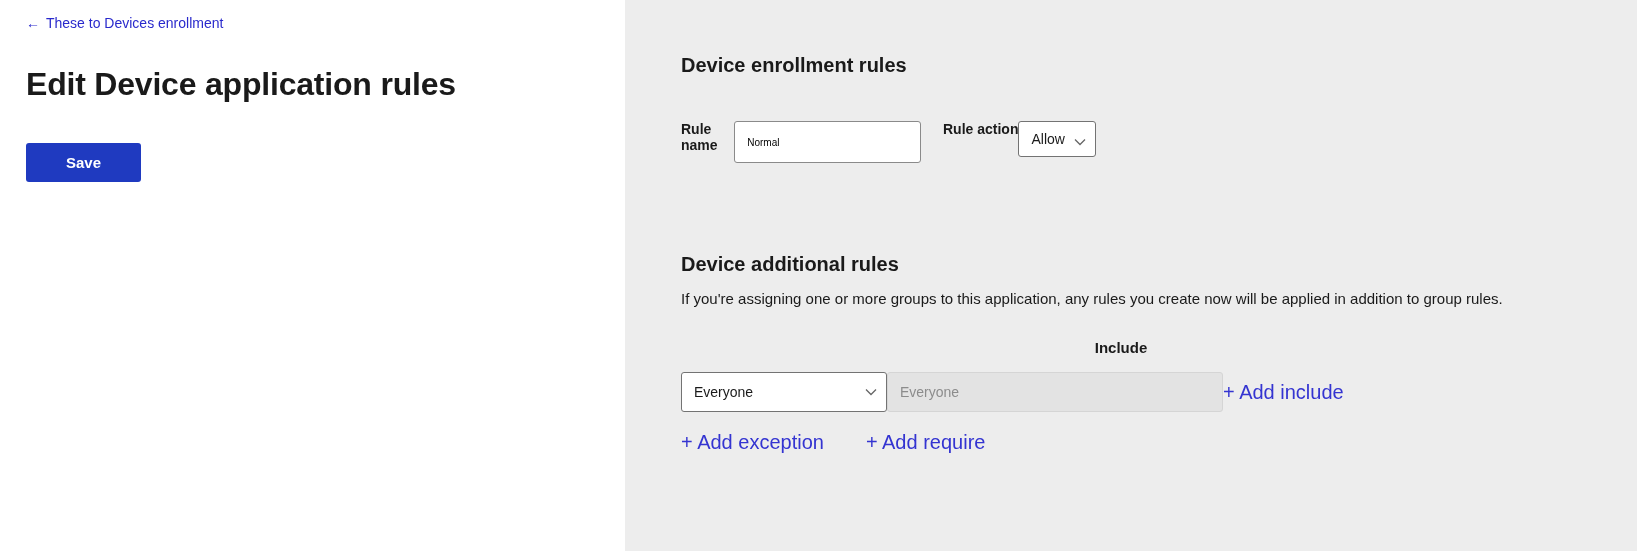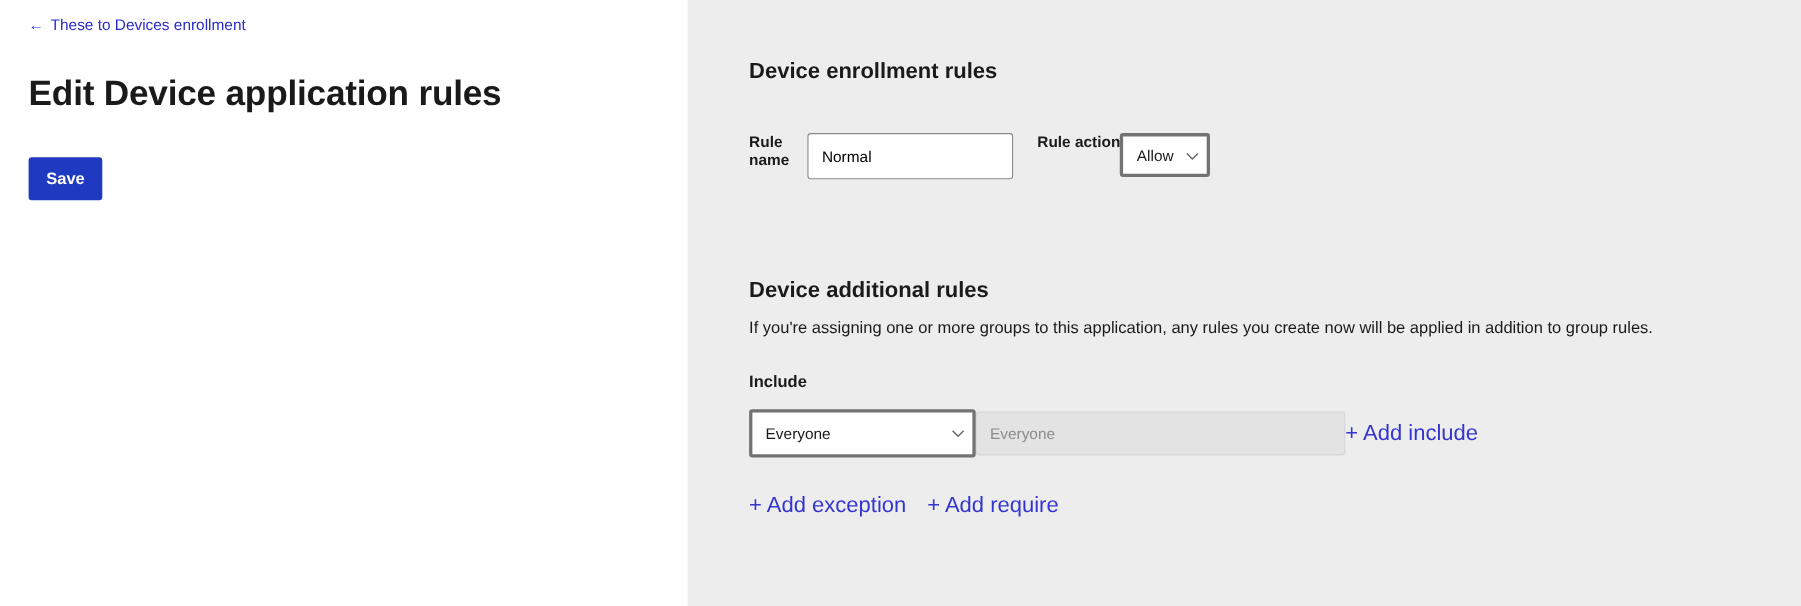--- a/index.html
+++ b/index.html
@@ -48,21 +48,21 @@
       line-height: 1.6;
       margin-top: 36px;
       color: #1a1a1a;
       max-width: 540px;
     }
     .save-btn {
       margin-top: 40px;
       background: #1f3ac0;
       color: #ffffff;
       border: none;
-      padding: 11px 16px;
+      padding: 11px 40px;
       font-size: 15px;
       font-weight: 600;
       border-radius: 3px;
       cursor: pointer;
     }
     .section-title {
       font-size: 20px;
       font-weight: 700;
       color: #1a1a1a;
     }
@@ -83,33 +83,33 @@
     .field.ruleaction { width: 240px; }
     .field-label {
       font-size: 14px;
       font-weight: 600;
       color: #1a1a1a;
       margin-bottom: 10px;
     }
     .text-input {
       width: 100%;
       padding: 9px 12px;
-      font-size: 14px;
+      font-size: 10px;
       border: 1px solid #8a8a8a;
       border-radius: 3px;
       background: #fff;
     }
     .select-wrap {
       position: relative;
     }
     .select {
       width: 100%;
       padding: 9px 30px 9px 12px;
       font-size: 14px;
-      border: 3px solid #737373;
+      border: 1px solid #737373;
       border-radius: 3px;
       background: #fff;
       cursor: pointer;
       appearance: none;
       -webkit-appearance: none;
     }
     .chevron {
       position: absolute;
       right: 10px;
       top: 50%;
@@ -117,20 +117,21 @@
       pointer-events: none;
       color: #666;
     }
     .chevron svg { display: block; width: 12px; height: 12px; }
     .section-spacer { margin-top: 90px; }
     .include-label {
       font-size: 15px;
       font-weight: 600;
       margin-top: 32px;
       margin-bottom: 16px;
+      text-align: center;
     }
     .include-row {
       display: flex;
       align-items: center;
     }
     .include-select-wrap { width: 206px; position: relative; }
     .include-text-wrap { width: 336px; }
     .include-text {
       width: 100%;
       padding: 11px 12px;
@@ -141,22 +142,22 @@
       color: #8c8c8c;
     }
     .include-text::placeholder { color: #8c8c8c; }
     .link {
       color: #3434d1;
       font-size: 20px;
       cursor: pointer;
     }
     .add-links-row {
       display: flex;
-      gap: 19px;
-      margin-top: 32px;
+      gap: 42px;
+      margin-top: 19px;
     }
   </style>
 </head>
 <body>
 
 <div class="left-pane">
   <a class="back-link">
     <span class="arrow">←</span>
     <span>These to Devices enrollment</span>
   </a>

